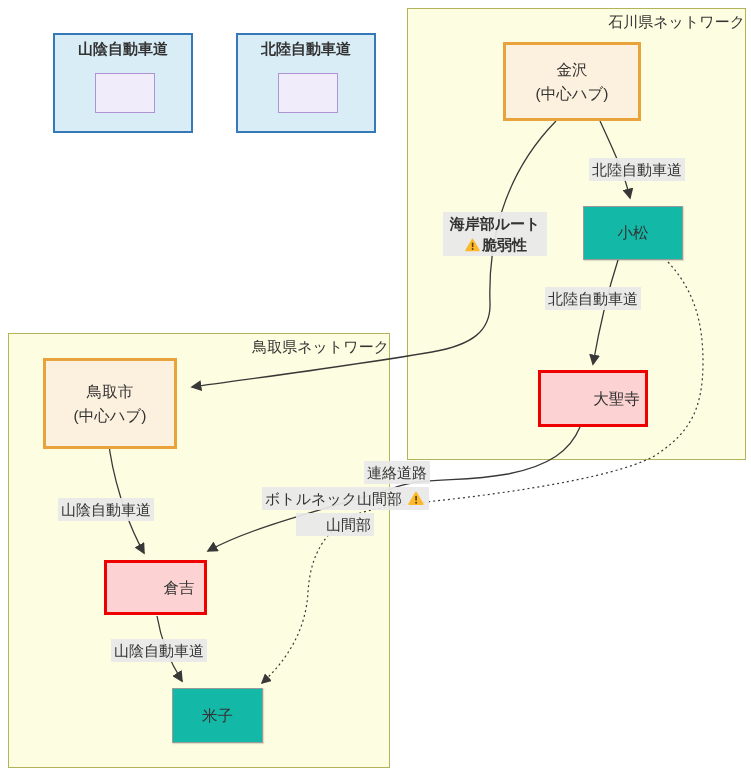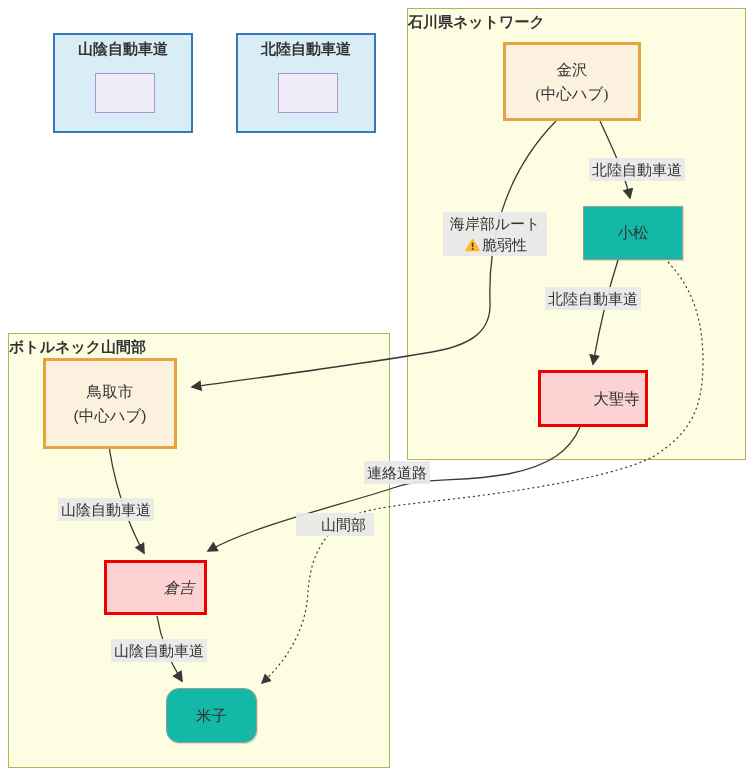--- a/index.html
+++ b/index.html
@@ -1,21 +1,21 @@
 <!DOCTYPE html>
 <html><head>
 <meta charset="utf-8">
 <style>
   html,body{margin:0;padding:0;background:#fff;}
   #canvas{
     position:relative;width:751px;height:776px;background:#ffffff;overflow:hidden;
     font-family:"Liberation Sans","DejaVu Sans",sans-serif;color:#333;
   }
   .subgraph{position:absolute;z-index:1;border:1px solid #b3b35c;background:#fdfde1;box-sizing:border-box;}
-  .sg-title{position:absolute;top:4px;left:0;width:100%;text-align:left;font-size:15px;font-weight:bold;color:#333;}
+  .sg-title{position:absolute;top:4px;left:0;width:100%;text-align:right;font-size:15px;font-weight:normal;color:#333;}
   .legend-box{position:absolute;z-index:1;border:2px solid #3579b8;background:#d9edf7;box-sizing:border-box;}
   .legend-title{position:absolute;top:5px;left:0;width:100%;text-align:center;font-size:15px;font-weight:bold;color:#333;}
   .legend-mini{position:absolute;background:#f1ecfa;border:1px solid #af93d2;box-sizing:border-box;}
   #edges{position:absolute;left:0;top:0;z-index:2;}
   .node{
     position:absolute;z-index:3;display:flex;flex-direction:column;align-items:center;justify-content:center;
     box-sizing:border-box;font-size:15.5px;text-align:center;line-height:24px;color:#333;
   }
   .node.hub{background:#fcf0de;border:3px solid #e8a33d;}
   .node.normal{background:#14b8a6;border:1.5px solid #9a9a9a;box-shadow:1px 1px 1px rgba(0,0,0,0.12);}
@@ -38,21 +38,21 @@
   </div>
   <div class="legend-box" style="left:236px;top:33px;width:140px;height:100px;">
     <div class="legend-title">北陸自動車道</div>
     <div class="legend-mini" style="left:40px;top:38px;width:60px;height:40px;"></div>
   </div>
 
   <div class="subgraph" style="left:407px;top:8px;width:339px;height:452px;">
     <div class="sg-title">石川県ネットワーク</div>
   </div>
   <div class="subgraph" style="left:8px;top:333px;width:382px;height:435px;">
-    <div class="sg-title">ボトルネック山間部</div>
+    <div class="sg-title">鳥取県ネットワーク</div>
   </div>
 
   <svg id="edges" width="751" height="776" viewBox="0 0 751 776">
     <defs>
       <marker id="arrow" viewBox="0 0 10 10" refX="8.5" refY="5" markerWidth="8.5" markerHeight="8.5" orient="auto">
         <path d="M0,0 L10,5 L0,10 z" fill="#383838"></path>
       </marker>
     </defs>
 
     <path d="M 600,121 C 612,147 624,172 630,198" fill="none" stroke="#383838" stroke-width="1.3" marker-end="url(#arrow)"></path>
@@ -64,64 +64,72 @@
     <path d="M 580,427 C 570,451 549,466 508,474 C 458,483 428,476 393,488 C 338,506 252,526 208,551" fill="none" stroke="#383838" stroke-width="1.3" marker-end="url(#arrow)"></path>
 
     <path d="M 108,437 C 112,476 126,521 144,553" fill="none" stroke="#383838" stroke-width="1.3" marker-end="url(#arrow)"></path>
 
     <path d="M 157,616 C 161,640 170,662 182,681" fill="none" stroke="#383838" stroke-width="1.3" marker-end="url(#arrow)"></path>
 
     <path d="M 668,262 C 694,290 703,322 703,362 C 703,410 689,432 659,453 C 628,475 518,492 435,501
              C 392,506 360,509 344,521 C 319,539 310,562 308,592 C 306,631 286,661 262,683" fill="none" stroke="#383838" stroke-width="1.2" stroke-dasharray="2,3" marker-end="url(#arrow)"></path>
   </svg>
 
-  <div class="node hub" style="left:503px;top:42px;width:138px;height:79px;font-family:Liberation Serif, serif;">
+  <div class="node hub" style="left:503px;top:42px;width:138px;height:79px;">
     <span>金沢</span>
     <span>(中心ハブ)</span>
   </div>
   <div class="node normal" style="left:583px;top:206px;width:100px;height:54px;">
     <span>小松</span>
   </div>
   <div class="node critical" style="left:538px;top:370px;width:110px;height:57px;">
     <span>大聖寺</span>
   </div>
   <div class="node hub" style="left:43px;top:358px;width:134px;height:91px;">
     <span>鳥取市</span>
     <span>(中心ハブ)</span>
   </div>
-  <div class="node critical" style="left:104px;top:560px;width:103px;height:55px;font-style:italic;">
+  <div class="node critical" style="left:104px;top:560px;width:103px;height:55px;">
     <span>倉吉</span>
   </div>
-  <div class="node normal" style="left:166px;top:688px;width:91px;height:55px;border-radius:13px;">
+  <div class="node normal" style="left:172px;top:688px;width:91px;height:55px;">
     <span>米子</span>
   </div>
 
   <div class="edge-label" style="left:589px;top:158px;">
     <span>北陸自動車道</span>
   </div>
 
-  <div class="edge-label center" style="left:443px;top:212px;width:98px;">
+  <div class="edge-label center" style="left:443px;top:212px;width:98px;font-weight:bold;">
     <span>海岸部ルート</span><br>
     <svg class="warn" width="15" height="14" viewBox="0 0 16 14">
       <path d="M7.1,0.8 L0.5,12 a1.05,1.05 0 0 0 0.9,1.6 h13.2 a1.05,1.05 0 0 0 0.9-1.6 L8.9,0.8 a1.05,1.05 0 0 0 -1.8,0 Z" fill="#fcb92c"></path>
       <rect x="7.3" y="4.3" width="1.6" height="5" rx="0.8" fill="#5c3a00"></rect>
       <circle cx="8.1" cy="11.2" r="1" fill="#5c3a00"></circle>
     </svg><span>脆弱性</span>
   </div>
 
   <div class="edge-label" style="left:545px;top:287px;">
     <span>北陸自動車道</span>
   </div>
 
   <div class="edge-label" style="left:364px;top:461px;">
     <span>連絡道路</span>
   </div>
 
+  <div class="edge-label" style="left:262px;top:487px;">
+    <span>ボトルネック山間部</span>
+    <svg class="warn" width="16" height="15" viewBox="0 0 16 14">
+      <path d="M7.1,0.8 L0.5,12 a1.05,1.05 0 0 0 0.9,1.6 h13.2 a1.05,1.05 0 0 0 0.9-1.6 L8.9,0.8 a1.05,1.05 0 0 0 -1.8,0 Z" fill="#fcb92c"></path>
+      <rect x="7.3" y="4.3" width="1.6" height="5" rx="0.8" fill="#5c3a00"></rect>
+      <circle cx="8.1" cy="11.2" r="1" fill="#5c3a00"></circle>
+    </svg>
+  </div>
 
-  <div class="edge-label" style="left:296px;top:513px;width:50px;text-align:left;padding-left:25px;">
+  <div class="edge-label" style="left:296px;top:513px;width:50px;text-align:right;padding-left:25px;">
     <span>山間部</span>
   </div>
 
   <div class="edge-label" style="left:58px;top:498px;">
     <span>山陰自動車道</span>
   </div>
 
   <div class="edge-label" style="left:111px;top:639px;">
     <span>山陰自動車道</span>
   </div>

